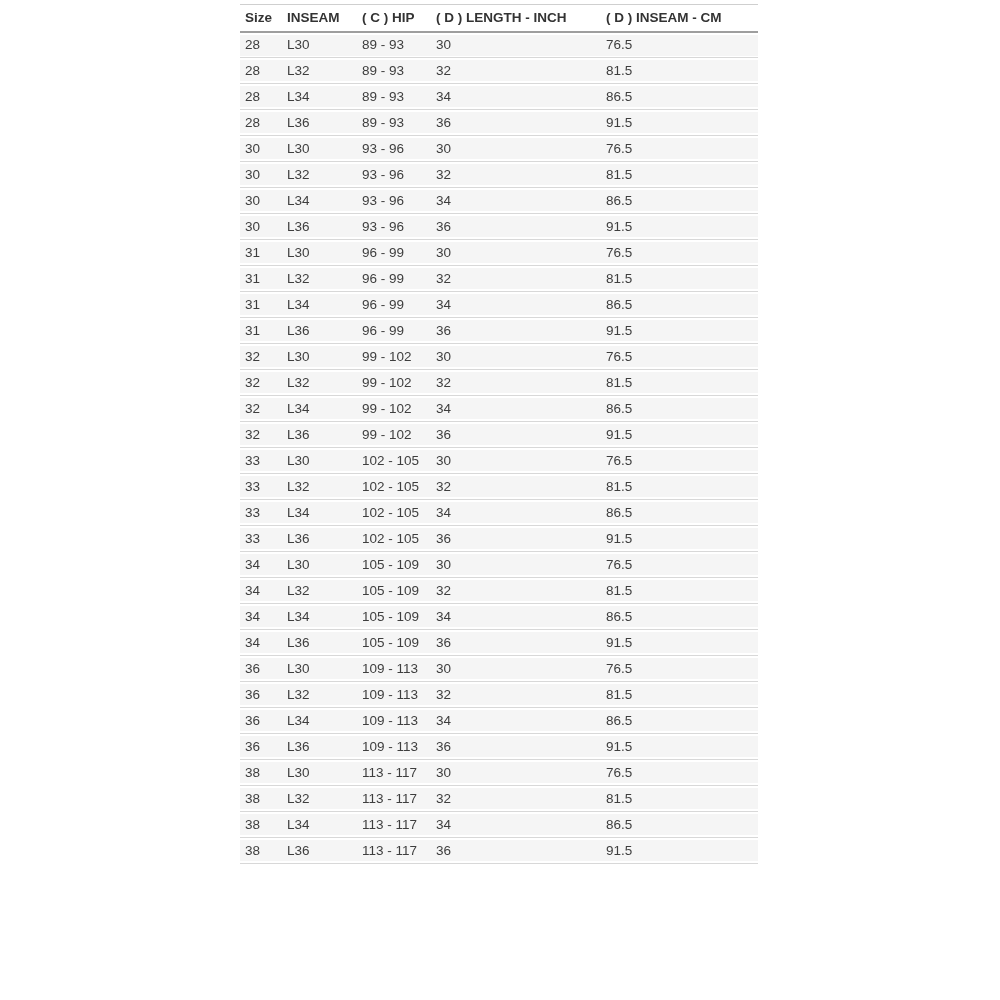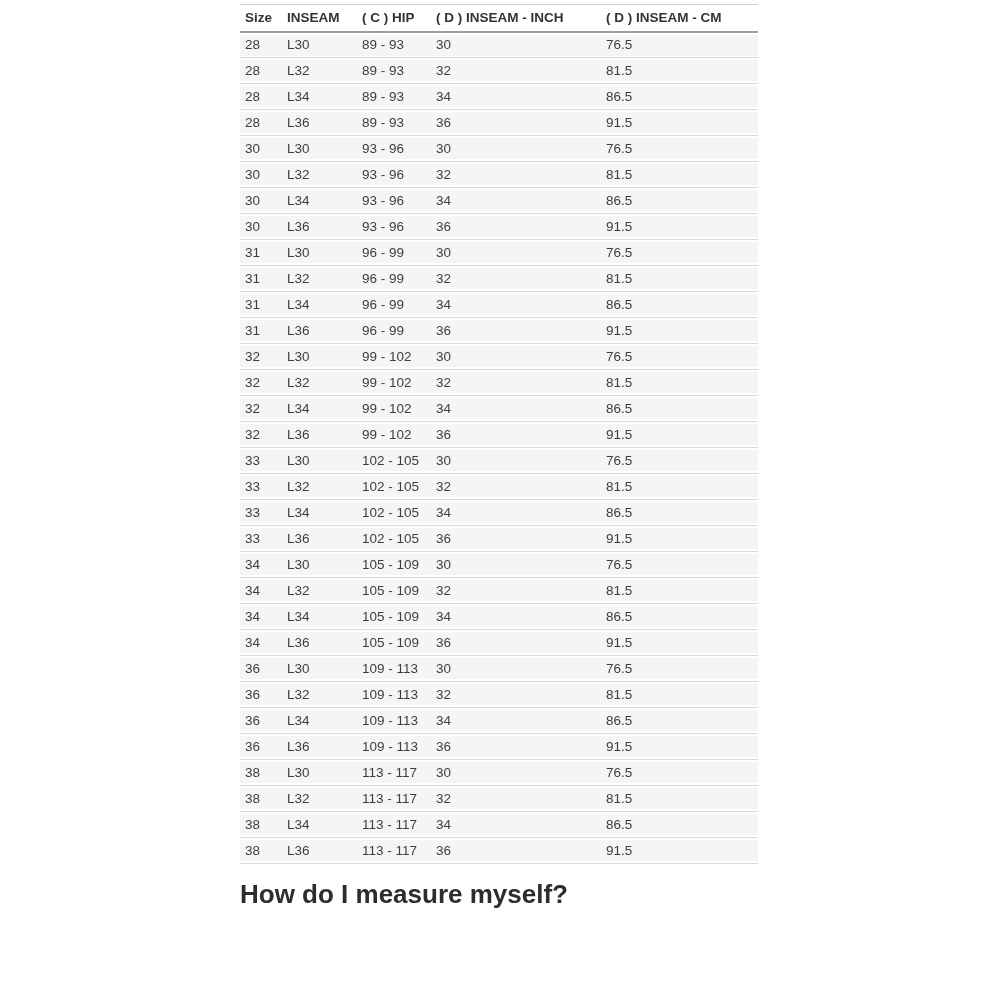--- a/index.html
+++ b/index.html
@@ -78,21 +78,21 @@
 
 <div class="canvas">
   <div class="content">
 
     <table class="size-chart">
       <thead>
         <tr>
             <th>Size</th>
             <th>INSEAM</th>
             <th>( C ) HIP</th>
-            <th>( D ) INSEAM - INCH</th>
+            <th>( D ) LENGTH - INCH</th>
             <th>( D ) INSEAM - CM</th>
           </tr>
       </thead>
       <tbody>
           <tr>
             <td>28</td>
             <td>L30</td>
             <td>89 - 93</td>
             <td>30</td>
             <td>76.5</td>
@@ -310,18 +310,17 @@
           <tr>
             <td>38</td>
             <td>L36</td>
             <td>113 - 117</td>
             <td>36</td>
             <td>91.5</td>
           </tr>
         </tbody>
     </table>
 
-    <h2 class="measure-heading">How do I measure myself?</h2>
 
 
 
   </div>
 </div>
 
 </body></html>

